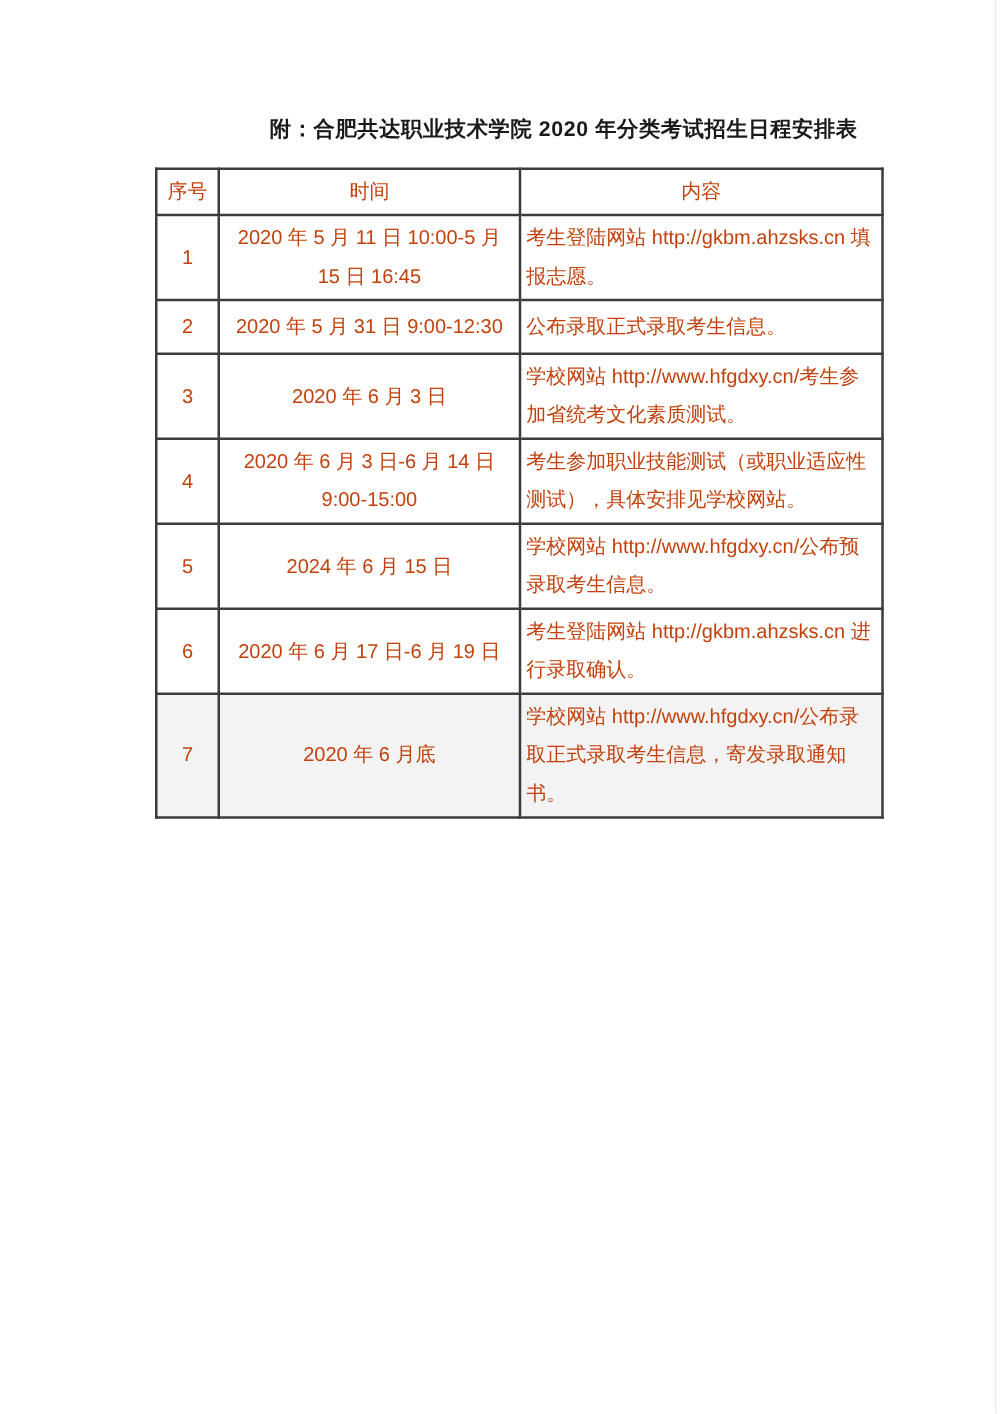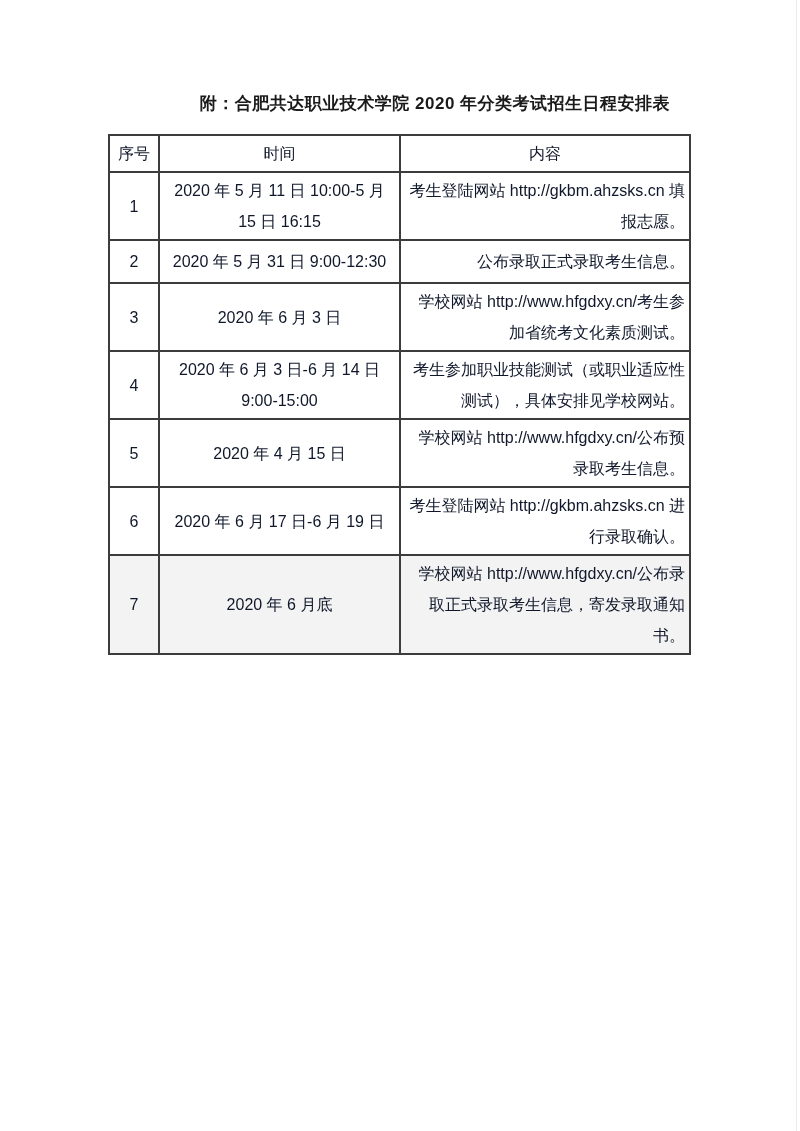--- a/index.html
+++ b/index.html
@@ -18,21 +18,21 @@
   .page-edge-line {
     position: absolute;
     top: 0;
     right: 3px;
     width: 1px;
     height: 1131px;
     background: #ebebeb;
   }
   .doc {
     position: absolute;
-    left: 108px;
+    left: 124px;
     top: 92px;
     width: 654px;
   }
   .doc-title {
     width: 100%;
     text-align: center;
     font-size: 17px;
     font-weight: bold;
     color: #1a1a1a;
     letter-spacing: 0.5px;
@@ -45,30 +45,30 @@
     width: 581px;
   }
   table.schedule th,
   table.schedule td {
     border: 2px solid #3c3c3c;
     font-weight: normal;
     font-size: 16px;
     line-height: 31px;
     vertical-align: middle;
     padding: 2px 4px;
-    color: #0f172a;
+    color: #c2410c;
     word-break: break-word;
   }
   col.c-no      { width: 50px;  }
   col.c-time    { width: 241px; }
   col.c-content { width: 290px; }
 
   td.cell-no, th.hdr { text-align: center; }
   td.cell-time       { text-align: center; }
-  td.cell-content    { text-align: right; padding-left: 6px; padding-right: 4px; margin-left: 24px; }
+  td.cell-content    { text-align: left; padding-left: 6px; padding-right: 4px; margin-left: 24px; }
 
   tr.h36 { height: 36px; }
   tr.h68 { height: 68px; }
   tr.h43 { height: 43px; }
   tr.h67 { height: 67px; }
   tr.h61 { height: 61px; }
   tr.h92 { height: 92px; }
 
   tr.row-gray td { background: #f3f3f3; }
 </style>
@@ -90,41 +90,41 @@
     <thead>
       <tr class="h36">
         <th class="hdr">序号</th>
         <th class="hdr">时间</th>
         <th class="hdr">内容</th>
       </tr>
     </thead>
     <tbody>
       <tr class="h68">
         <td class="cell-no">1</td>
-        <td class="cell-time">2020 年 5 月 11 日 10:00-5 月 15 日 16:15</td>
+        <td class="cell-time">2020 年 5 月 11 日 10:00-5 月 15 日 16:45</td>
         <td class="cell-content">考生登陆网站 http://gkbm.ahzsks.cn 填报志愿。</td>
       </tr>
       <tr class="h43">
         <td class="cell-no">2</td>
         <td class="cell-time">2020 年 5 月 31 日 9:00-12:30</td>
         <td class="cell-content">公布录取正式录取考生信息。</td>
       </tr>
       <tr class="h67">
         <td class="cell-no">3</td>
         <td class="cell-time">2020 年 6 月 3 日</td>
         <td class="cell-content">学校网站 http://www.hfgdxy.cn/考生参加省统考文化素质测试。</td>
       </tr>
       <tr class="h67">
         <td class="cell-no">4</td>
         <td class="cell-time">2020 年 6 月 3 日-6 月 14 日 9:00-15:00</td>
         <td class="cell-content">考生参加职业技能测试（或职业适应性测试），具体安排见学校网站。</td>
       </tr>
       <tr class="h67">
         <td class="cell-no">5</td>
-        <td class="cell-time">2020 年 4 月 15 日</td>
+        <td class="cell-time">2024 年 6 月 15 日</td>
         <td class="cell-content">学校网站 http://www.hfgdxy.cn/公布预录取考生信息。</td>
       </tr>
       <tr class="h61">
         <td class="cell-no">6</td>
         <td class="cell-time">2020 年 6 月 17 日-6 月 19 日</td>
         <td class="cell-content">考生登陆网站 http://gkbm.ahzsks.cn 进行录取确认。</td>
       </tr>
       <tr class="h92 row-gray">
         <td class="cell-no">7</td>
         <td class="cell-time">2020 年 6 月底</td>

